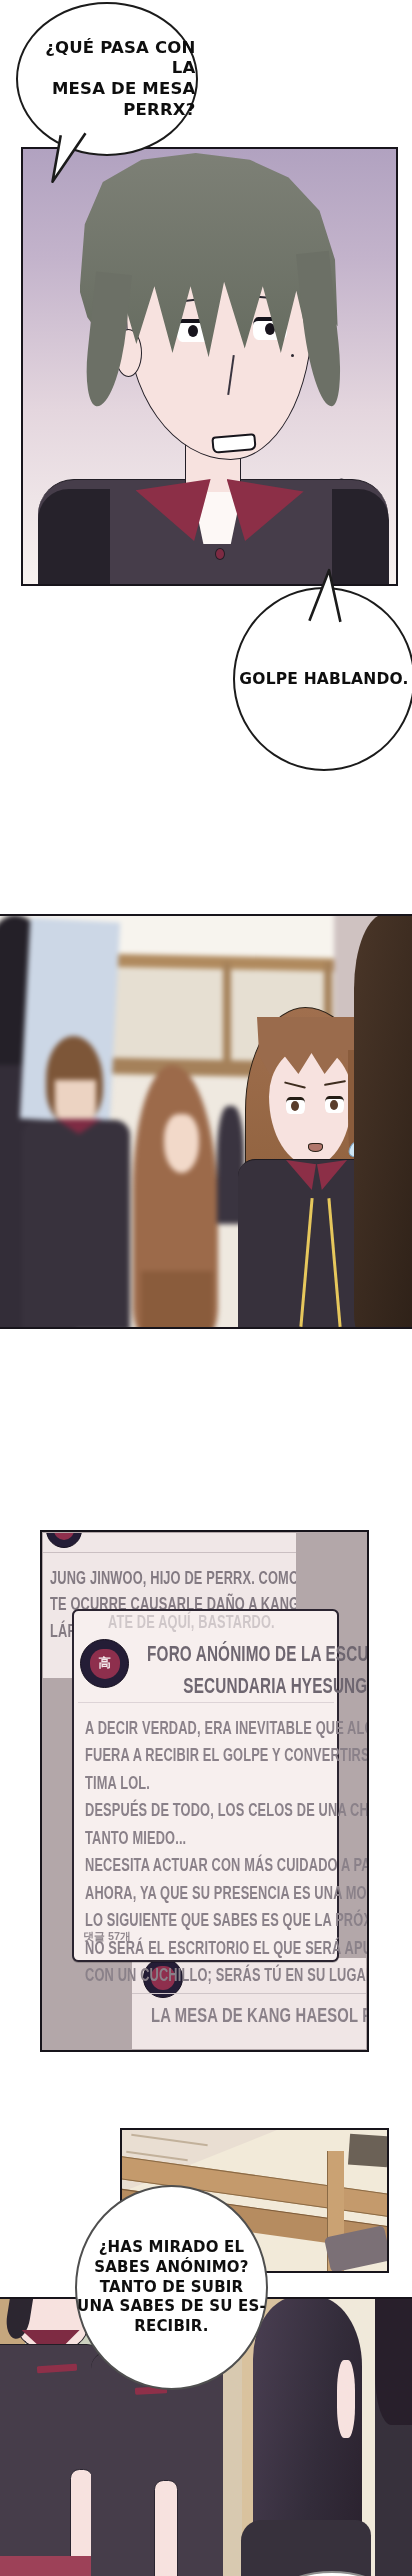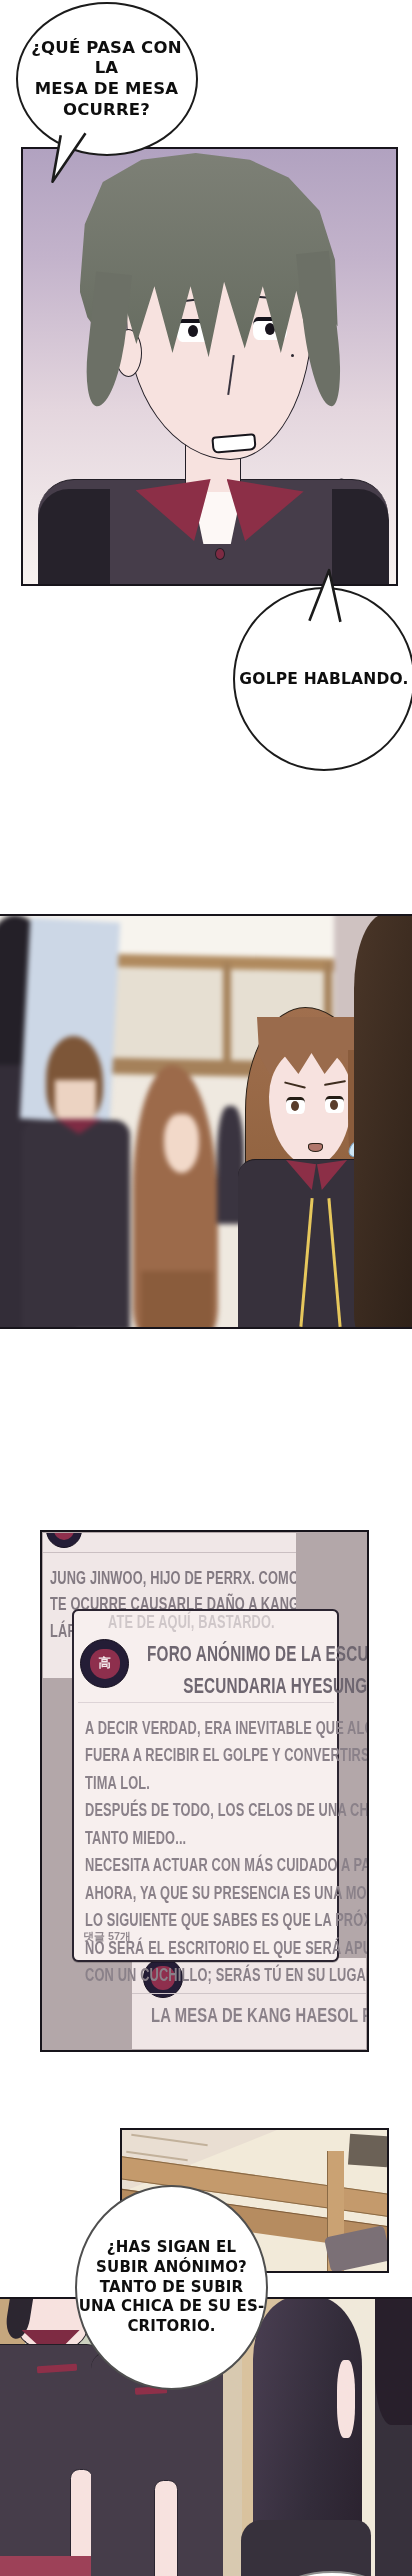--- a/index.html
+++ b/index.html
@@ -78,24 +78,24 @@
     <div class="abs" style="left:57px;top:4.1px;width:258px;height:222px;background:linear-gradient(#7d8076,#646a5e);
                 clip-path:polygon(0% 62%,2% 32%,9% 13%,24% 3%,45% 0%,66% 3%,81% 11%,93% 26%,99% 48%,100% 78%,95% 70%,90% 92%,84% 62%,78% 90%,71% 60%,64% 88%,56% 58%,50% 92%,43% 60%,36% 90%,29% 60%,22% 86%,15% 58%,8% 82%,3% 74%);"></div>
     <div class="abs" style="left:66px;top:124px;width:36px;height:134px;background:#6c7066;border-radius:0 0 60% 40%;transform:rotate(6deg);"></div>
     <div class="abs" style="left:281px;top:103px;width:33px;height:155px;background:#6c7066;border-radius:0 0 40% 60%;transform:rotate(-6deg);"></div>
   </div>
 
   <svg class="tail" style="left:41px;top:124px;" width="57" height="67" viewBox="0 0 110 130">
     <path d="M38 22 L22 112 L86 18" fill="#ffffff" stroke="#1b1b1b" stroke-width="5" stroke-linejoin="round"></path>
   </svg>
   <div class="bub blk" style="left:15.5px;top:2.1px;width:178px;height:150px;">
-    <div class="t" style="font-size:16.5px;line-height:1.25;">
+    <div class="t" style="font-size:16.5px;line-height:1.25;text-align:right;">
       <span class="ln">¿QUÉ PASA CON LA</span>
       <span class="ln">MESA DE MESA</span>
-      <span class="ln">OCURRE?</span>
+      <span class="ln">PERRX?</span>
     </div>
   </div>
 
   <svg class="tail" style="left:299px;top:564px;" width="57" height="62" viewBox="0 0 110 120">
     <path d="M20 110 L58 12 L80 112" fill="#ffffff" stroke="#1b1b1b" stroke-width="5" stroke-linejoin="round"></path>
   </svg>
   <div class="bub blk" style="left:233px;top:587px;width:178px;height:180px;">
     <div class="t" style="font-size:15.5px;line-height:1.3;">
       <span class="ln">GOLPE HABLANDO.</span>
     </div>
@@ -208,25 +208,25 @@
     <div class="abs" style="left:4.1px;top:25px;width:62px;height:1.5px;background:#c2b19b;transform:rotate(8deg);"></div>
     <div class="abs" style="left:-10.3px;top:46px;width:299px;height:20.6px;background:#c49a6c;border-top:1.5px solid #8a6a45;border-bottom:1.5px solid #8a6a45;transform:rotate(8deg);"></div>
     <div class="abs" style="left:-10.3px;top:80px;width:319px;height:24px;background:#b68c60;border-top:1.5px solid #7d5c3b;transform:rotate(8deg);"></div>
     <div class="abs" style="left:205px;top:20.6px;width:15.5px;height:124px;background:#caa273;border-left:1.5px solid #8a6a45;"></div>
     <div class="abs" style="left:227px;top:5.2px;width:39px;height:31px;background:#6b6156;transform:rotate(4deg);"></div>
     <div class="abs" style="left:205px;top:101px;width:61px;height:36px;background:#7b7076;border-radius:5.2px;transform:rotate(-12deg);"></div>
   </div>
 
   <div class="bub dgr" style="left:75px;top:2185px;width:189px;height:201px;">
     <div class="t" style="font-size:15px;line-height:1.32;">
-      <span class="ln">¿HAS SIGAN EL</span>
-      <span class="ln">SUBIR ANÓNIMO?</span>
+      <span class="ln">¿HAS MIRADO EL</span>
+      <span class="ln">SABES ANÓNIMO?</span>
       <span class="ln">TANTO DE SUBIR</span>
-      <span class="ln">UNA CHICA DE SU ES-</span>
-      <span class="ln">CRITORIO.</span>
+      <span class="ln">UNA SABES DE SU ES-</span>
+      <span class="ln">RECIBIR.</span>
     </div>
   </div>
 
   <div class="panel b-tb" style="left:0px;top:2297px;width:412px;height:346px;background:#d8c9b0;">
 
     <div class="abs" style="left:0;top:0;width:25px;height:346px;background:#c5a77e;"></div>
     <div class="abs" style="left:25px;top:0;width:82px;height:346px;background:#ccd1bf;"></div>
     <div class="abs" style="left:107px;top:0;width:13.4px;height:346px;background:#b3905e;"></div>
     <div class="abs" style="left:242px;top:0;width:77px;height:346px;background:#d9c29e;"></div>
     <div class="abs" style="left:314px;top:0;width:98px;height:346px;background:#f0e9da;"></div>

